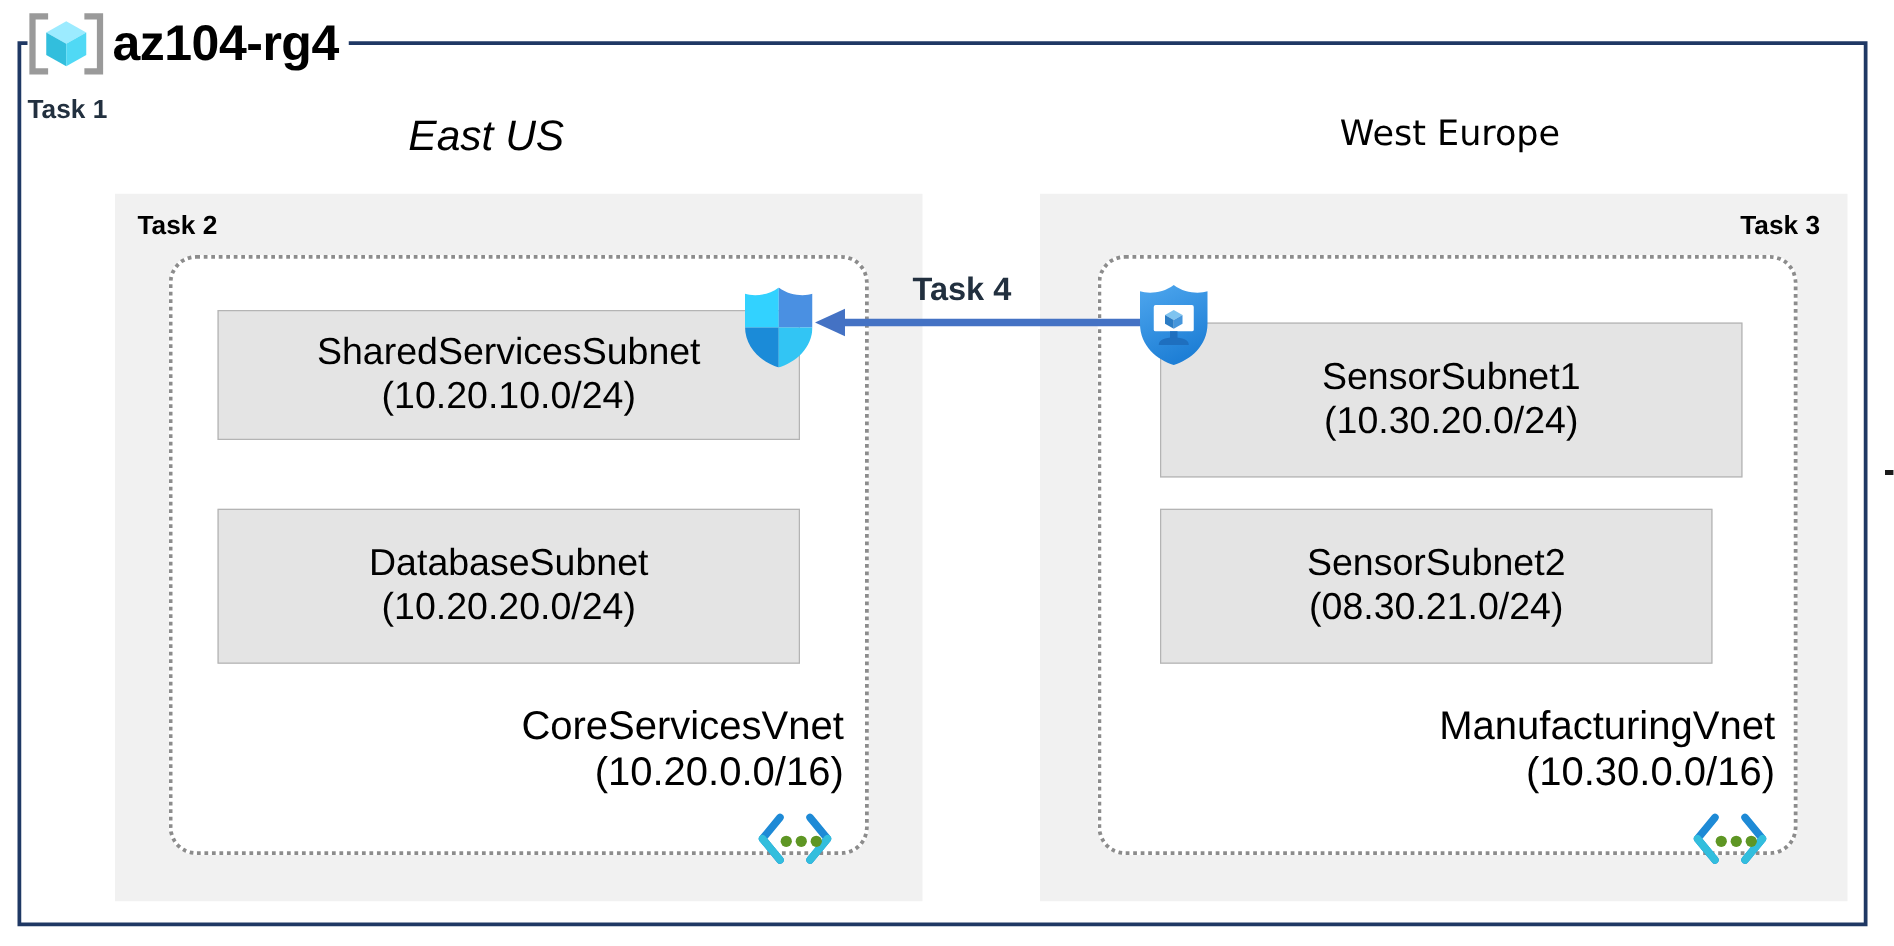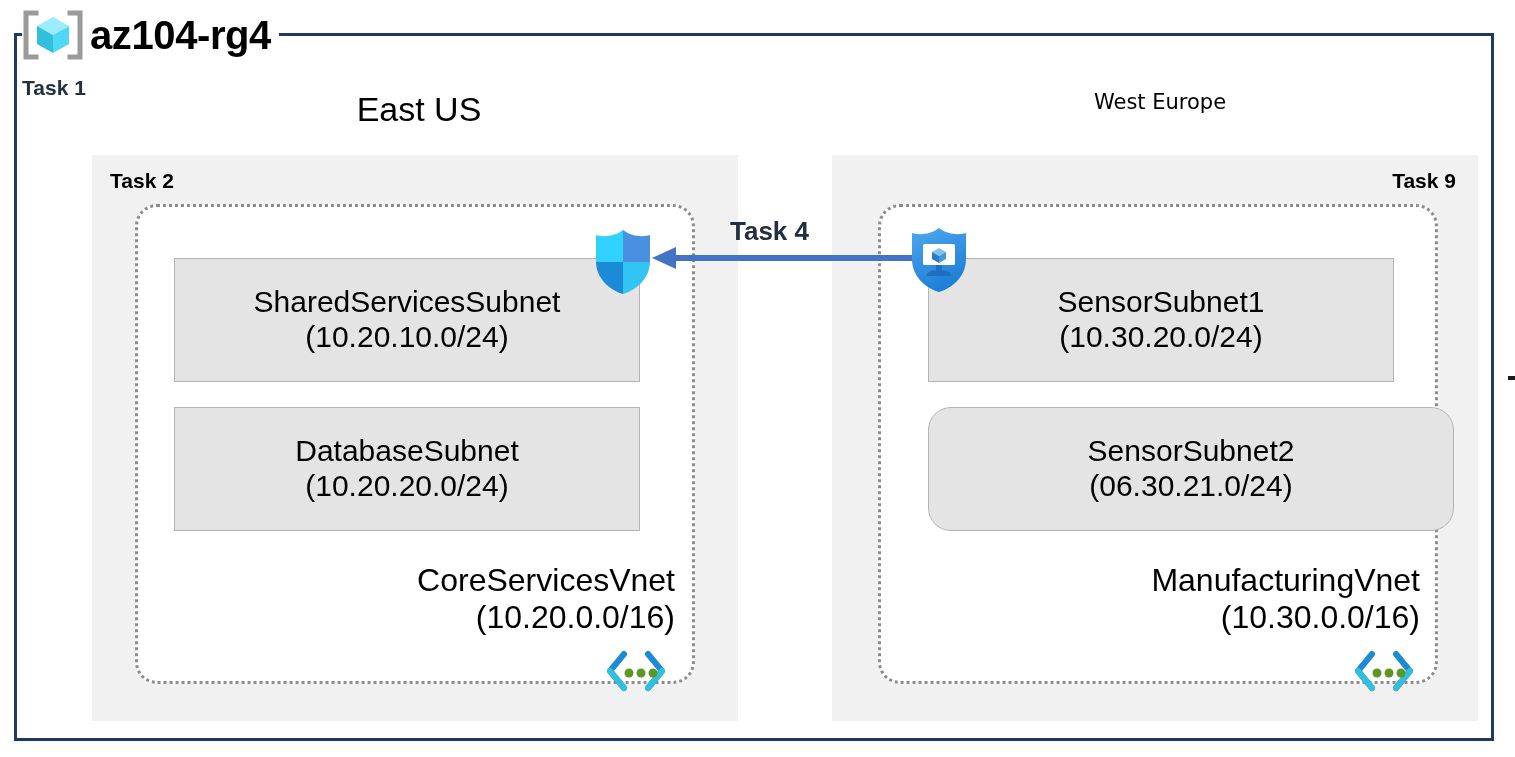--- a/index.html
+++ b/index.html
@@ -71,30 +71,31 @@
 
   
   .region-title {
     position: absolute;
     font-size: 34px;
     color: #000000;
     white-space: nowrap;
     text-align: center;
   }
   .region-title.east {
-    left: 264px;
+    left: 234px;
     top: 90px;
     width: 310px;
+    font-style: italic;
   }
   .region-title.west {
     left: 1000px;
     top: 90px;
     width: 320px;
     font-family: "DejaVu Sans", sans-serif;
-    font-size: 21px;
+    font-size: 28px;
   }
 
   
   .region-box {
     position: absolute;
     background: #f1f1f1;
     box-sizing: border-box;
   }
   .region-box.left  { left: 92px;  top: 155px; width: 646px; height: 566px; }
   .region-box.right { left: 832px; top: 155px; width: 646px; height: 566px; }
@@ -133,24 +134,24 @@
     justify-content: center;
     line-height: 1.16;
   }
   .subnet .sn-name,
   .subnet .sn-cidr {
     font-size: 30px;
     color: #000000;
     white-space: nowrap;
   }
 
-  .subnet.l1 { left: 174px; top: 258px; width: 466px; height: 124px; }
+  .subnet.l1 { left: 174px; top: 248px; width: 466px; height: 104px; }
   .subnet.l2 { left: 174px; top: 407px; width: 466px; height: 124px; }
   .subnet.r1 { left: 928px; top: 258px; width: 466px; height: 124px; }
-  .subnet.r2 { left: 928px; top: 407px; width: 526px; height: 124px; border-radius: 23px; }
+  .subnet.r2 { left: 928px; top: 407px; width: 442px; height: 124px; }
 
   
   .vnet-caption {
     position: absolute;
     text-align: right;
     line-height: 1.16;
     white-space: nowrap;
   }
   .vnet-caption .vn-name,
   .vnet-caption .vn-cidr {
@@ -294,33 +295,33 @@
 
   <div class="task4-label">Task 4</div>
   <span class="peer-arrow">
     <svg viewBox="0 0 272 36" width="272" height="36">
       <line x1="24" y1="18" x2="272" y2="18" stroke="#4472C4" stroke-width="6"></line>
       <polygon points="2,18 26,7 26,29" fill="#4472C4"></polygon>
     </svg>
   </span>
 
   <div class="region-box right">
-    <span class="region-task-label at-right">Task 9</span>
+    <span class="region-task-label at-right">Task 3</span>
   </div>
 
   <div class="vnet right"></div>
 
   <div class="subnet r1">
     <span class="sn-name">SensorSubnet1</span>
     <span class="sn-cidr">(10.30.20.0/24)</span>
   </div>
 
   <div class="subnet r2">
     <span class="sn-name">SensorSubnet2</span>
-    <span class="sn-cidr">(06.30.21.0/24)</span>
+    <span class="sn-cidr">(08.30.21.0/24)</span>
   </div>
 
   <div class="vnet-caption right">
     <div class="vn-name">ManufacturingVnet</div>
     <div class="vn-cidr">(10.30.0.0/16)</div>
   </div>
 
   <span class="vnet-glyph right">
     <svg viewBox="0 0 64 46" width="64" height="46">
       <path d="M20 6 L6 23 L20 40" fill="none" stroke="#1E8AD6" stroke-width="6" stroke-linecap="round" stroke-linejoin="round"></path>

